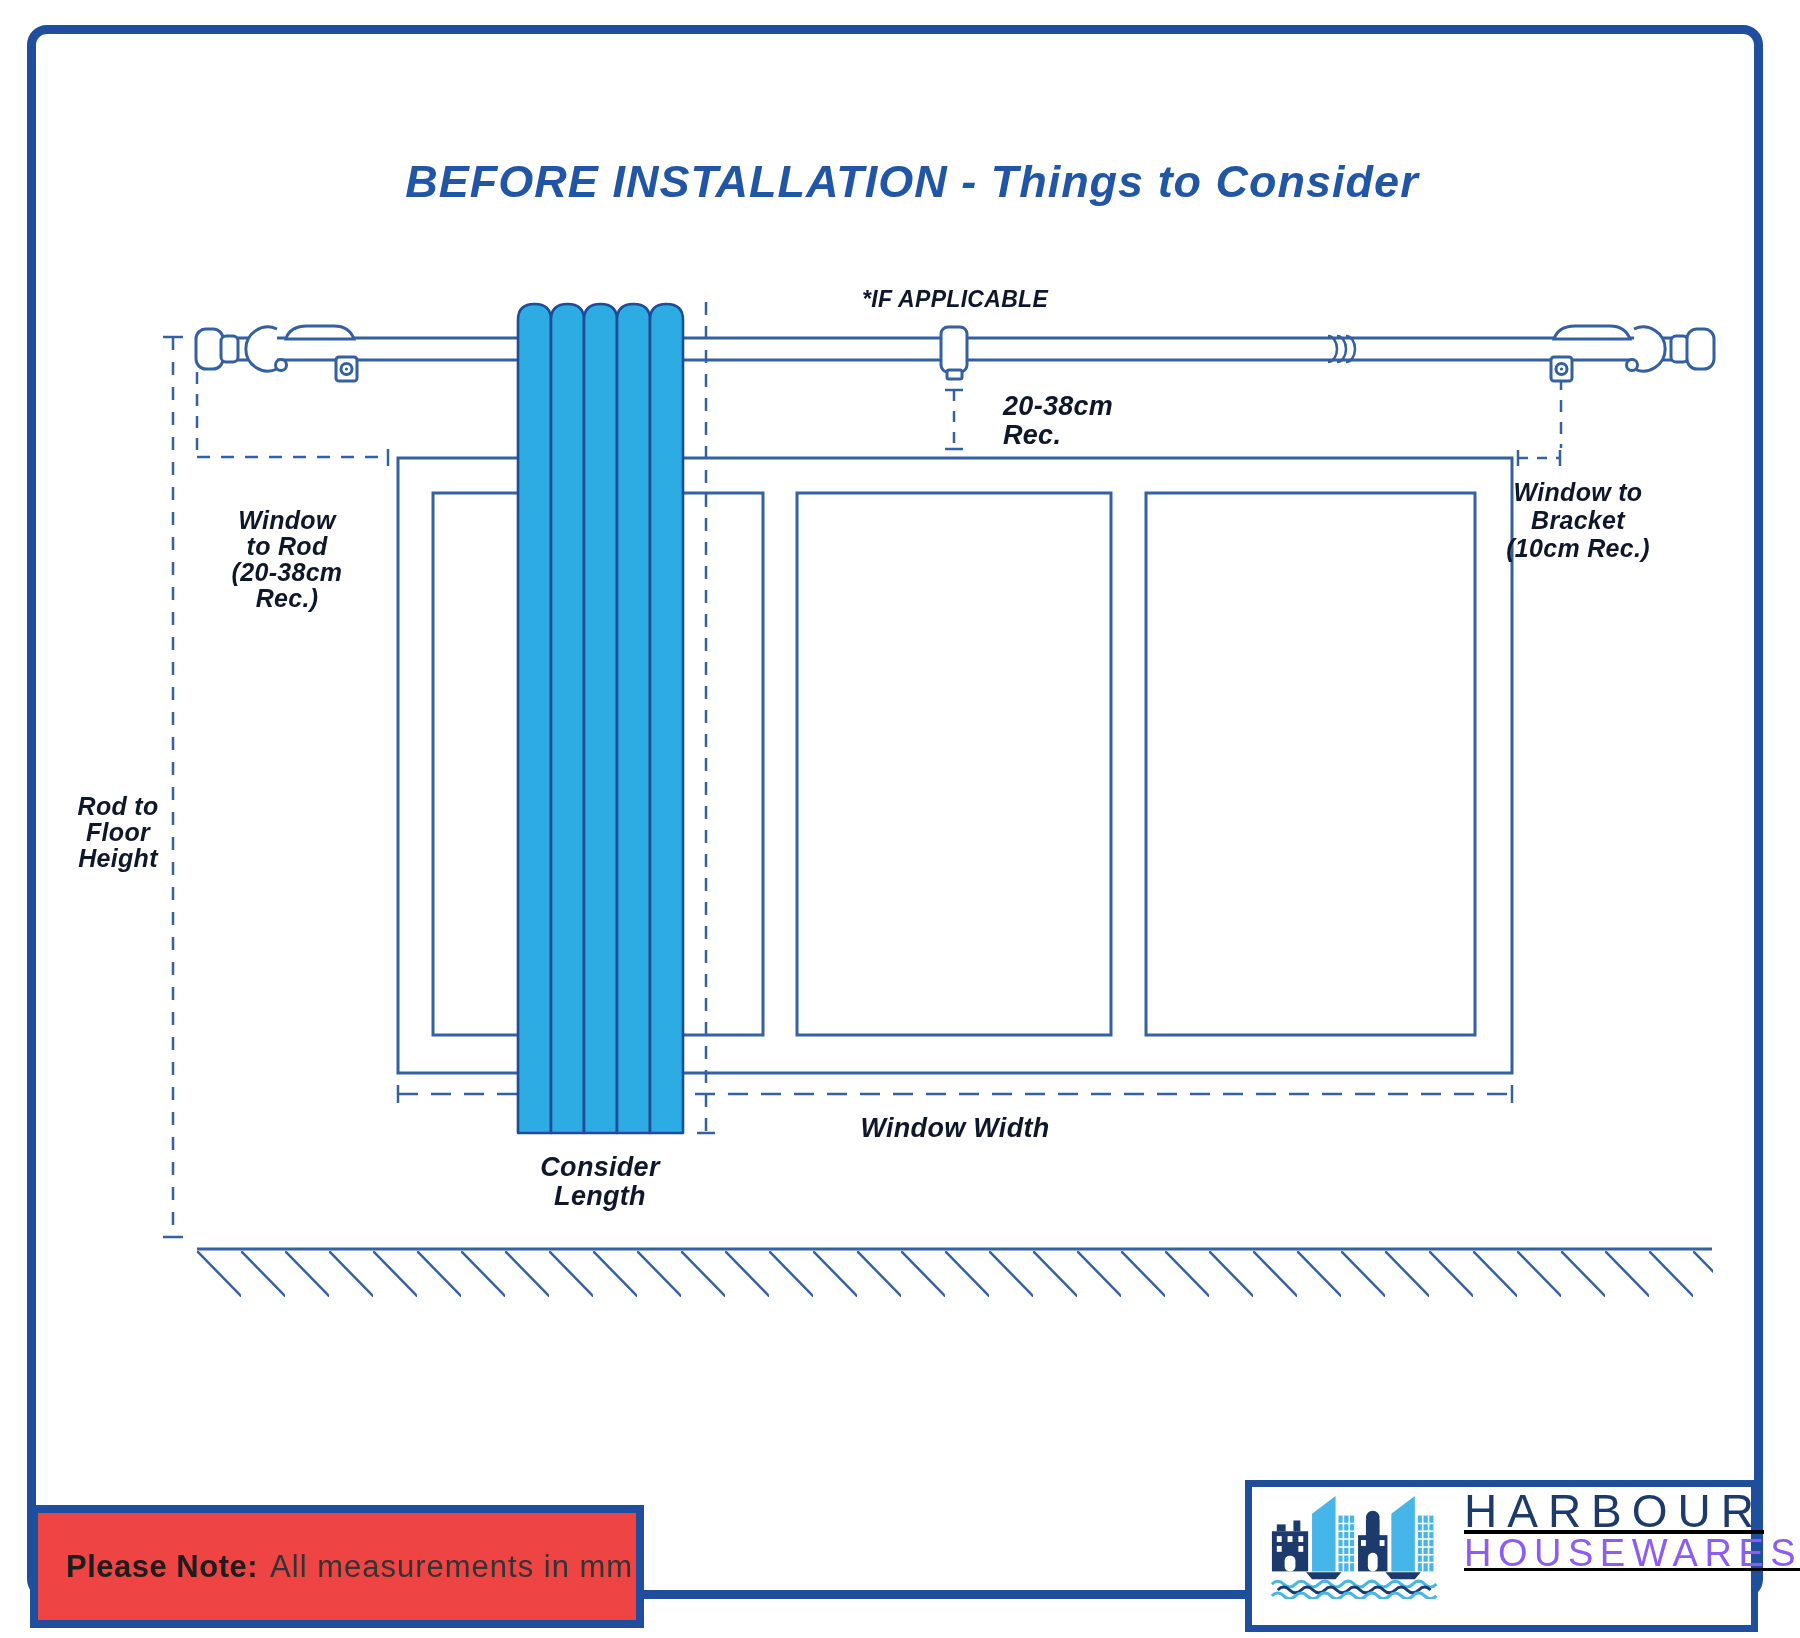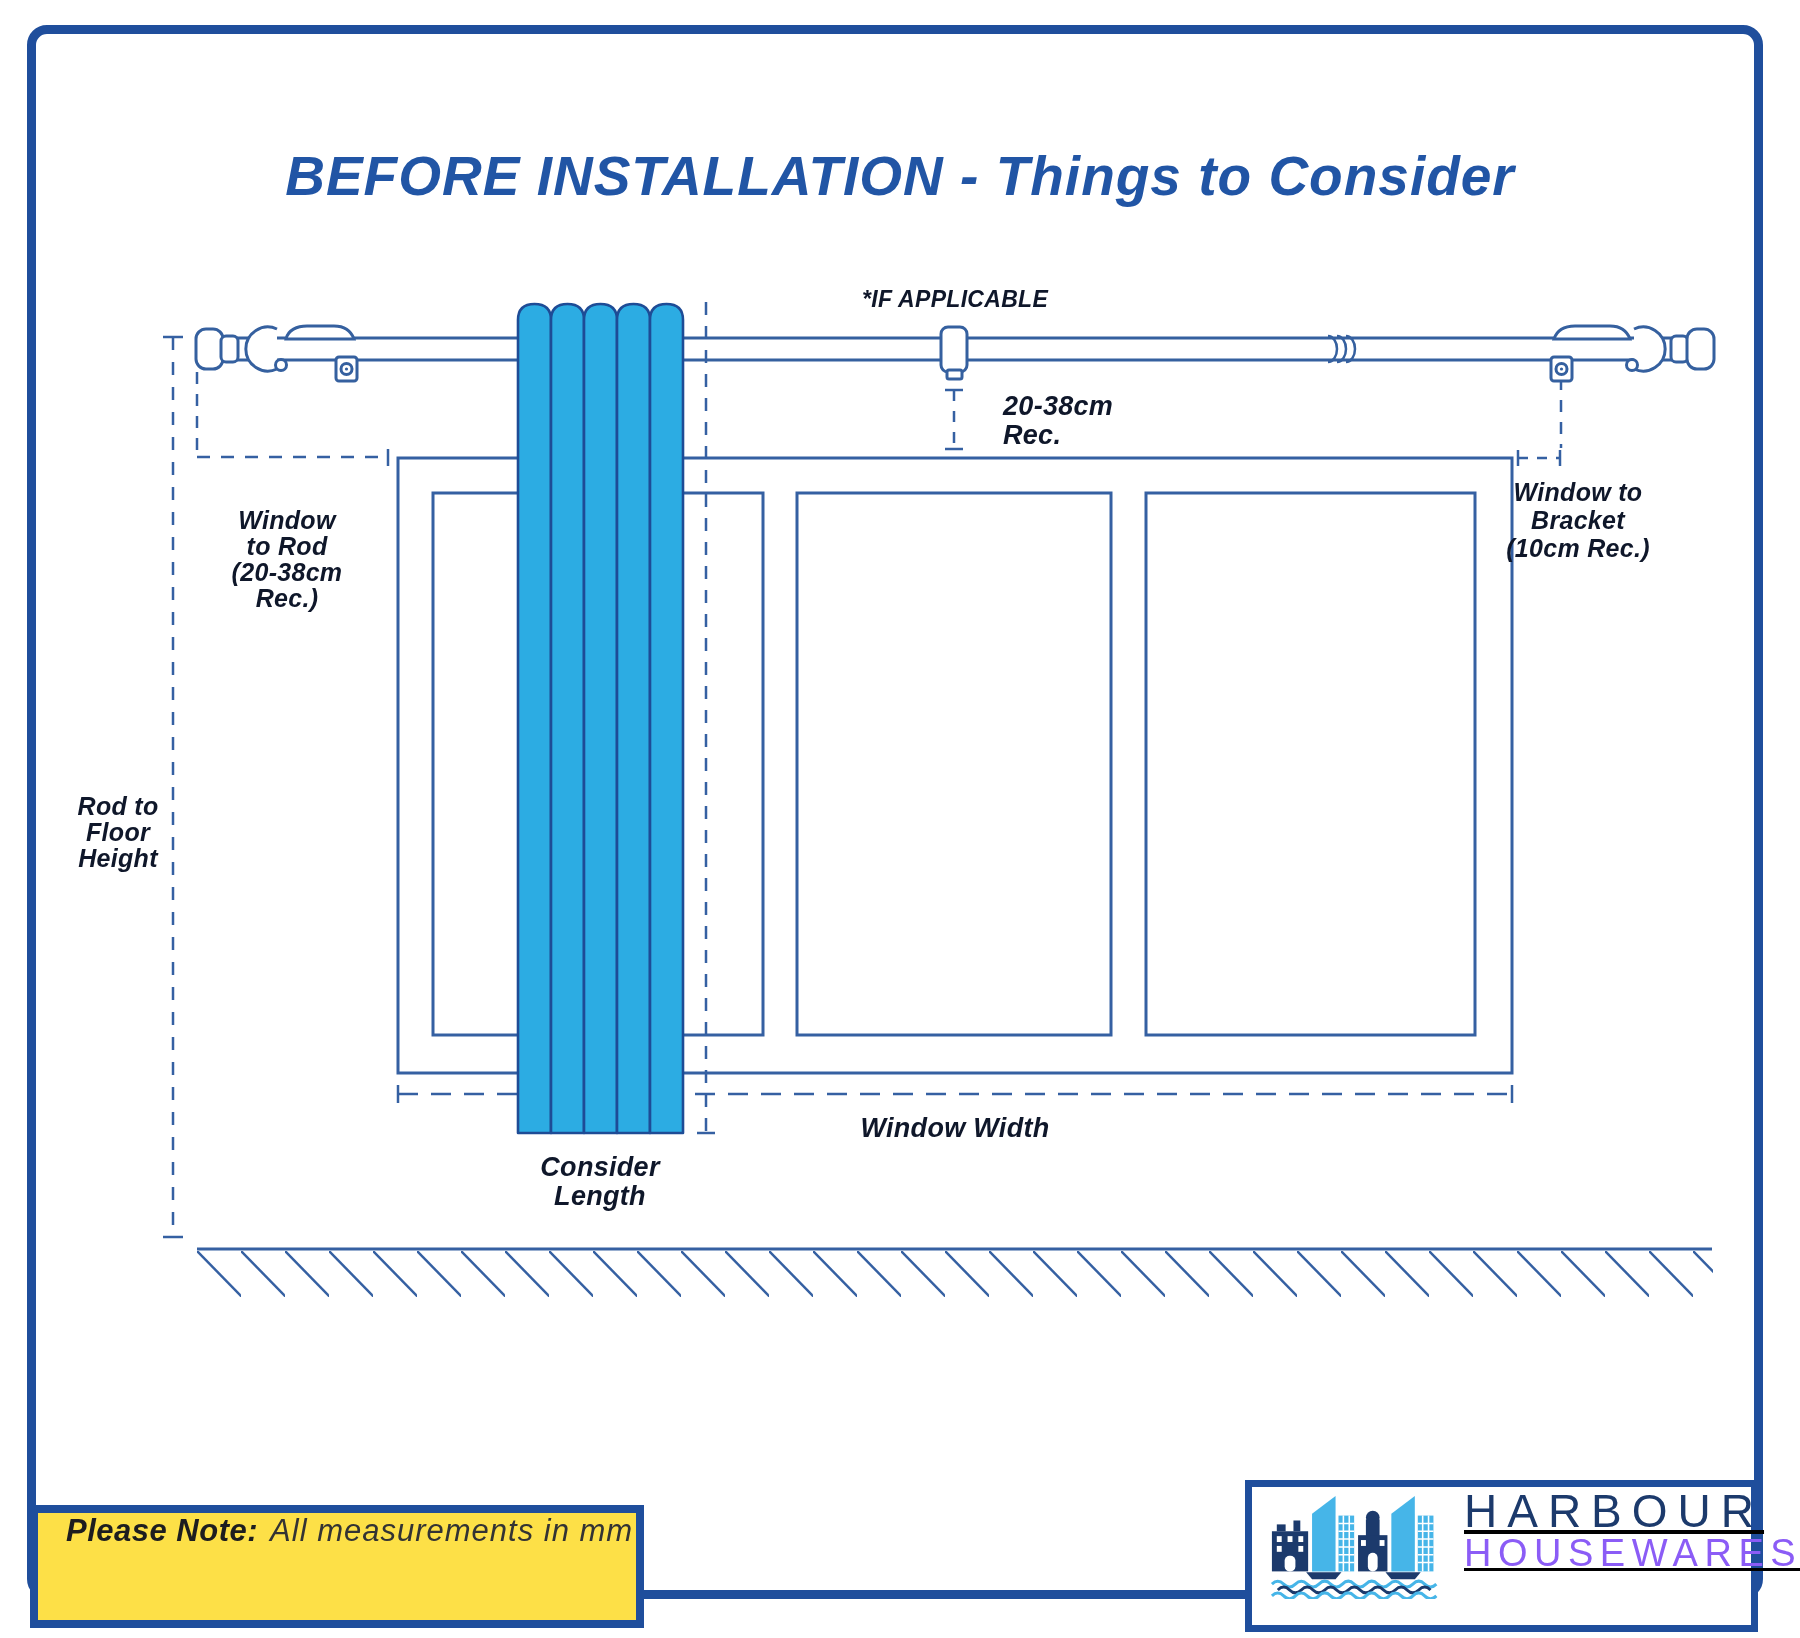--- a/index.html
+++ b/index.html
@@ -6,37 +6,37 @@
   .page{
     position:relative;width:1800px;height:1638px;background:#ffffff;overflow:hidden;
     font-family:"Liberation Sans", sans-serif;
   }
   .page-border{
     position:absolute;left:27px;top:25px;width:1736px;height:1574px;
     border:9px solid #1f4e9c;border-radius:20px;box-sizing:border-box;z-index:1;
   }
   .title{
     position:absolute;left:900px;top:144px;transform:translateX(-50%);
-    margin:0;font-size:55px;font-weight:bold;font-style:italic;color:#2155a5;
+    margin:12px;font-size:45px;font-weight:bold;font-style:italic;color:#2155a5;
     letter-spacing:1px;white-space:nowrap;z-index:3;
   }
   .diagram{position:absolute;left:0;top:0;z-index:2;}
   .mlabel{
     position:absolute;transform:translateX(-50%);
     color:#0f172a;font-weight:bold;font-style:italic;
     font-size:25px;line-height:26px;text-align:center;white-space:pre-line;
     letter-spacing:0.3px;z-index:3;
   }
   .mlabel.left-aligned{transform:none;text-align:left;}
   .mlabel.big{font-size:27px;line-height:29px;}
   .mlabel.small{font-size:23px;line-height:24px;}
   .note-box{
     position:absolute;left:30px;top:1505px;width:614px;height:123px;
-    background:#fde047;border:8px solid #1f4e9c;box-sizing:border-box;
-    display:flex;align-items:flex-start;padding-left:28px;z-index:4;font-style:italic;
+    background:#ef4444;border:8px solid #1f4e9c;box-sizing:border-box;
+    display:flex;align-items:center;padding-left:28px;z-index:4;
   }
   .note-box .note-strong{font-weight:bold;color:#1d1d1f;font-size:31px;letter-spacing:0.5px;}
   .note-box .note-text{font-weight:normal;color:#333333;font-size:31px;margin-left:12px;letter-spacing:1px;}
   .logo-box{
     position:absolute;left:1245px;top:1480px;width:513px;height:152px;
     background:#ffffff;border:7px solid #1f4e9c;box-sizing:border-box;
     display:flex;align-items:flex-start;padding:0 14px 0 16px;z-index:4;text-decoration:underline;
   }
   .logo-mark{flex:0 0 auto;}
   .logo-words{display:flex;flex-direction:column;justify-content:center;margin-left:10px;}

